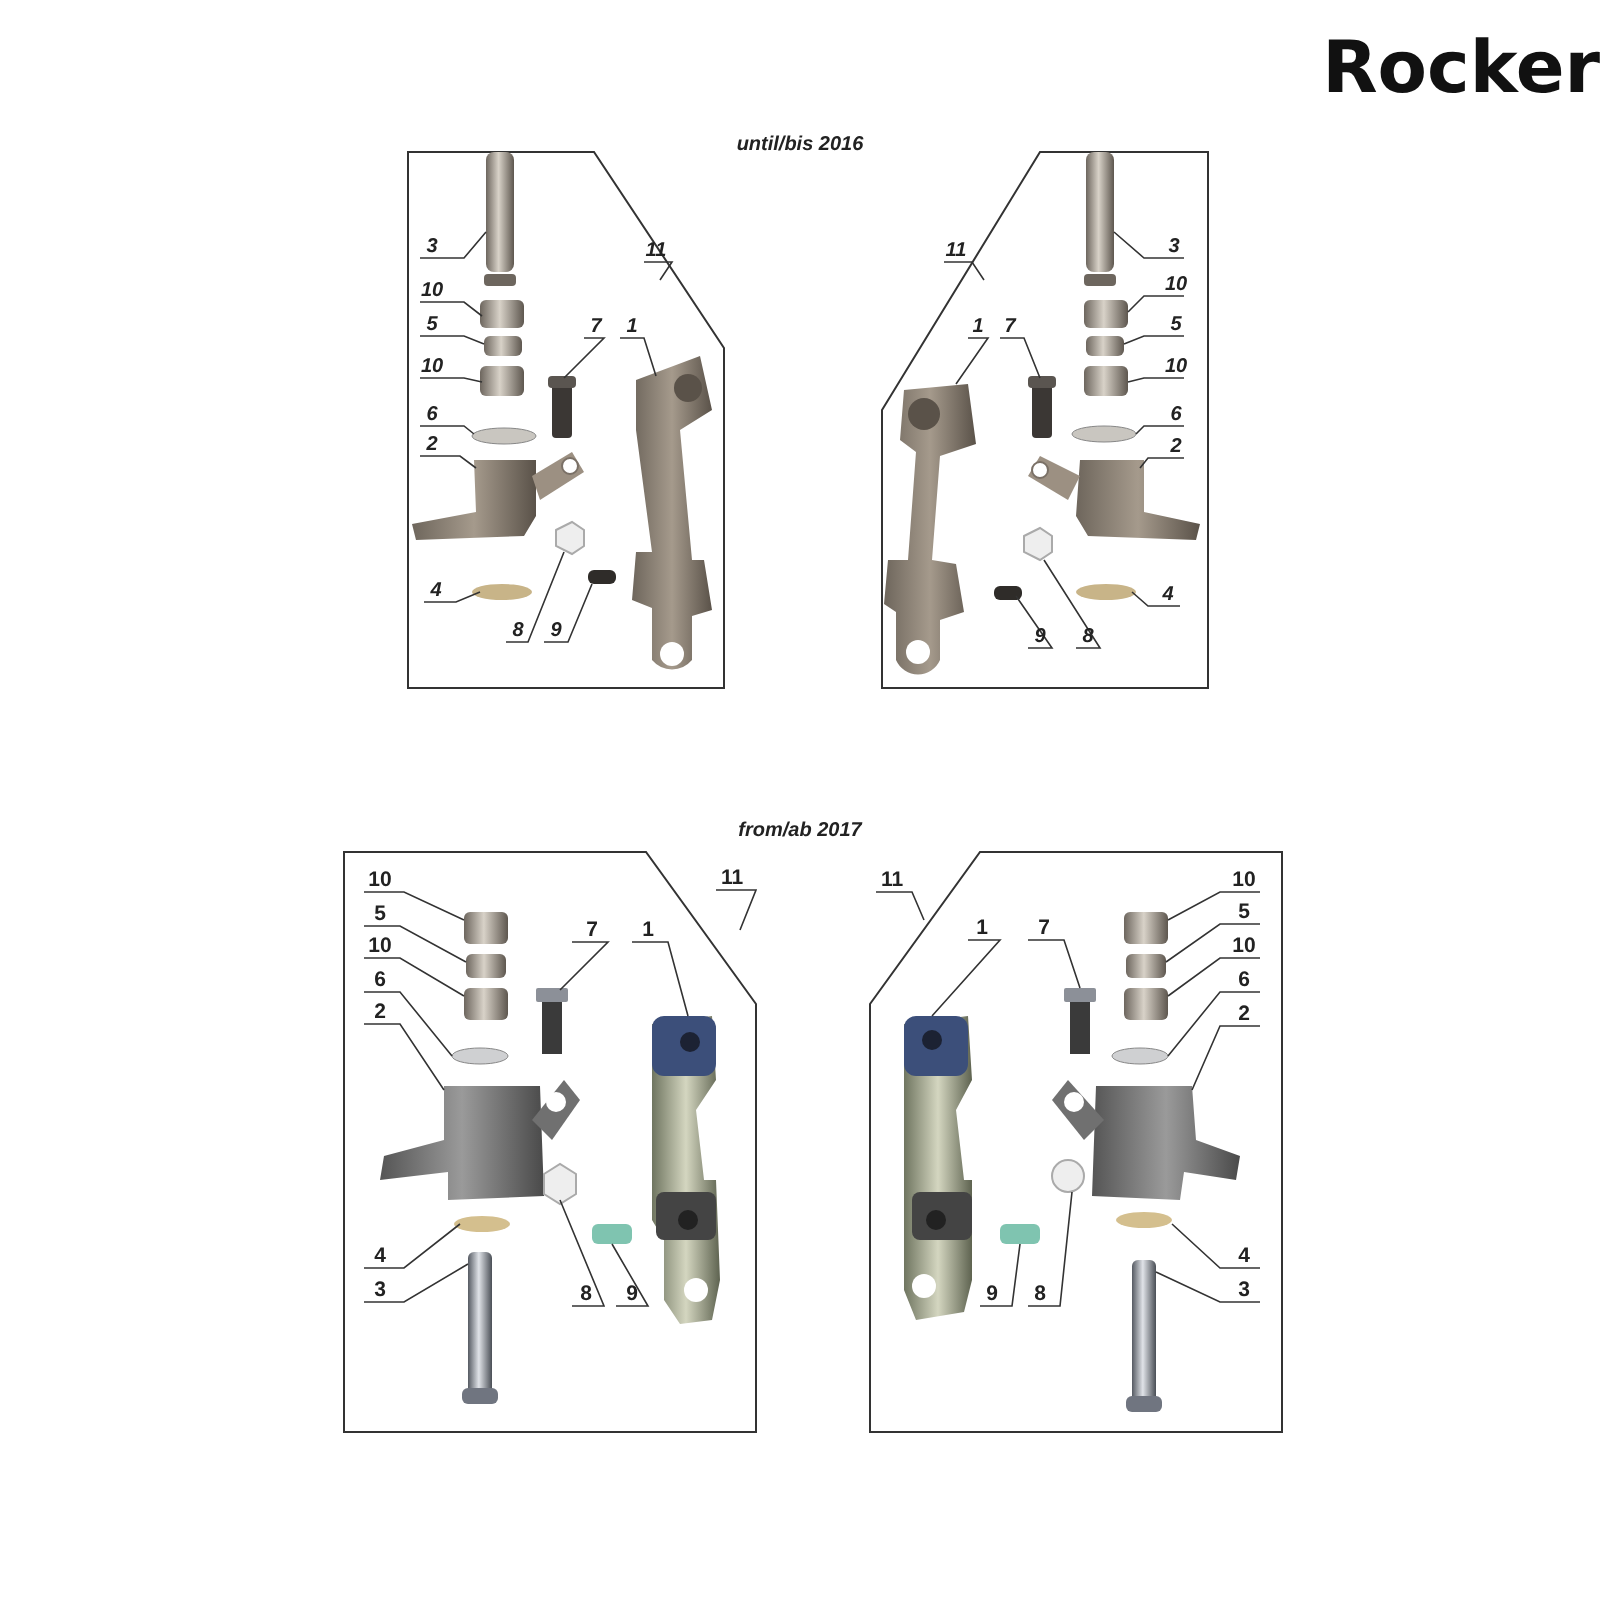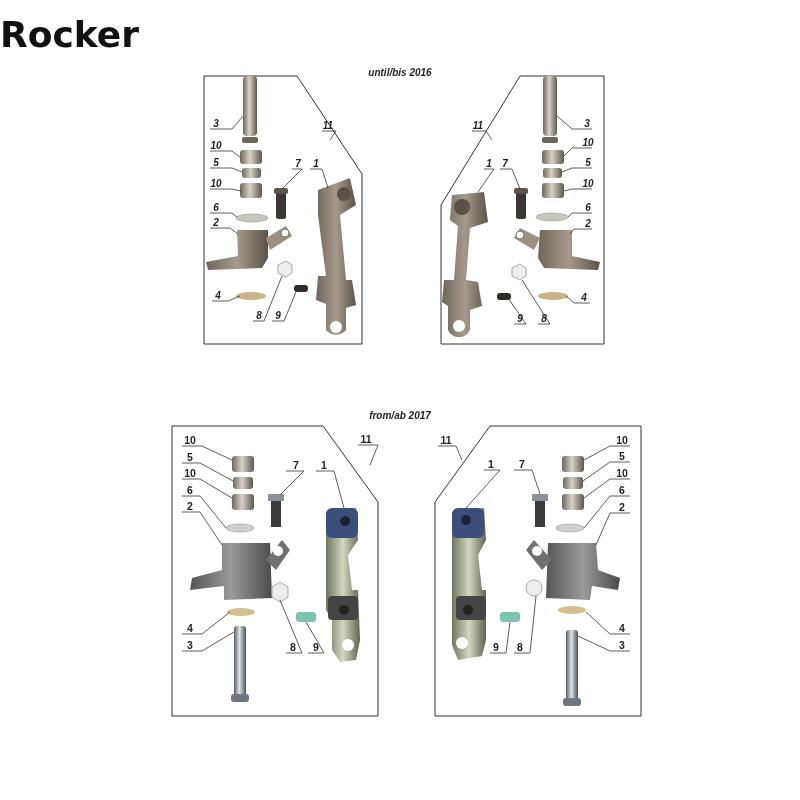--- a/index.html
+++ b/index.html
@@ -1,17 +1,17 @@
 <!DOCTYPE html>
 <html><head>
 <meta charset="utf-8">
 <style>
   html,body{margin:0;padding:0;background:#fff;}
   body{width:800px;height:800px;position:relative;overflow:hidden;font-family:"DejaVu Sans",sans-serif;}
-  .title{position:absolute;left:0;width:800px;top:14px;text-align:left;font-family:"DejaVu Sans",sans-serif;font-weight:bold;font-size:36px;color:#111;}
+  .title{position:absolute;left:0;width:800px;top:14px;text-align:right;font-family:"DejaVu Sans",sans-serif;font-weight:bold;font-size:36px;color:#111;}
   .sub{position:absolute;left:0;width:800px;text-align:center;font-family:"Liberation Sans",sans-serif;font-style:italic;font-weight:bold;font-size:10px;color:#222;}
   svg{position:absolute;left:0;top:0;}
   .lbl{position:absolute;font-family:"Liberation Sans",sans-serif;font-size:10px;font-weight:bold;font-style:italic;color:#222;transform:translate(-50%,-100%);}
   .lbl2{font-style:normal;font-size:10.5px;}
 </style>
 </head>
 <body>
 
 <div class="title">Rocker</div>
 <div class="sub" style="top:67px">until/bis 2016</div>

